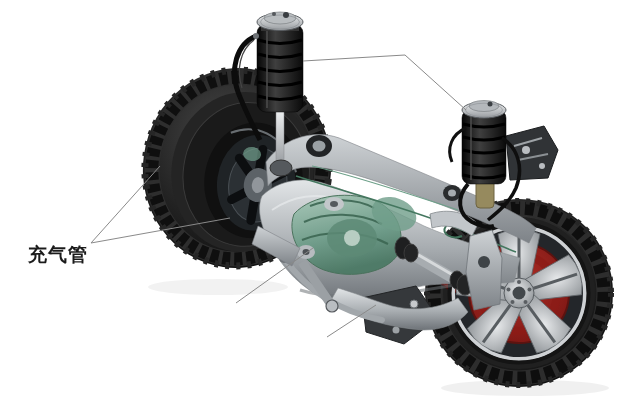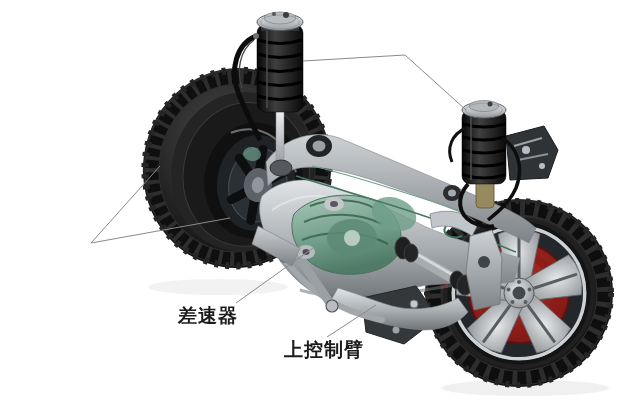--- a/index.html
+++ b/index.html
@@ -231,16 +231,15 @@
   </g>
 
   <g stroke="#8a8a8a" stroke-width="1" fill="none">
     <polyline points="303,61 405,55 466,110"></polyline>
     <polyline points="160,166 91,243 230,218"></polyline>
     <line x1="236" y1="303" x2="313" y2="248"></line>
     <line x1="327" y1="337" x2="376" y2="305"></line>
   </g>
 </svg>
 
-<div class="callout" style="left:178px;top:306px;">差速器</div>
-<div class="callout" style="left:284px;top:340px;">上控制臂</div>
+<div class="callout" style="left:28px;top:245px;">充气管</div>
 
 </div>
 
 </body></html>

